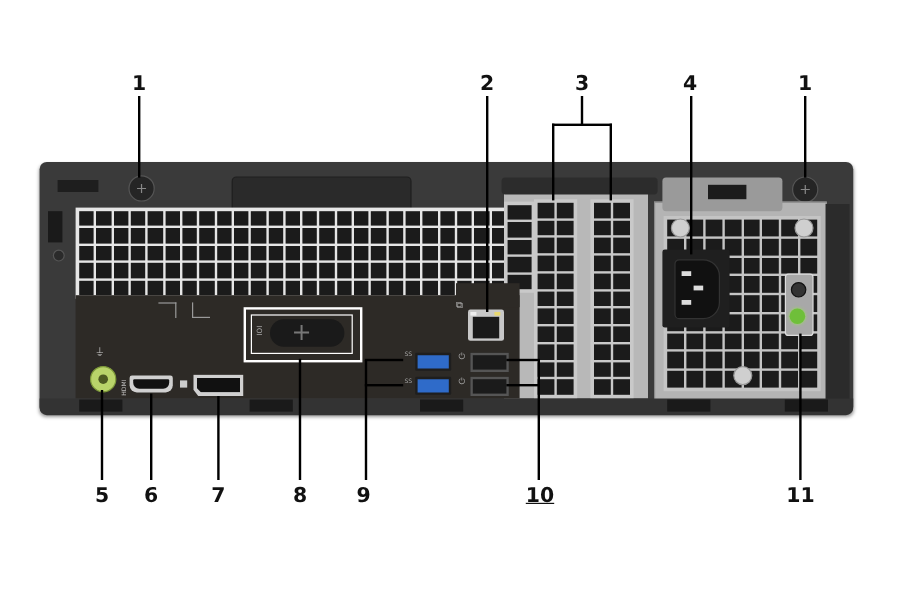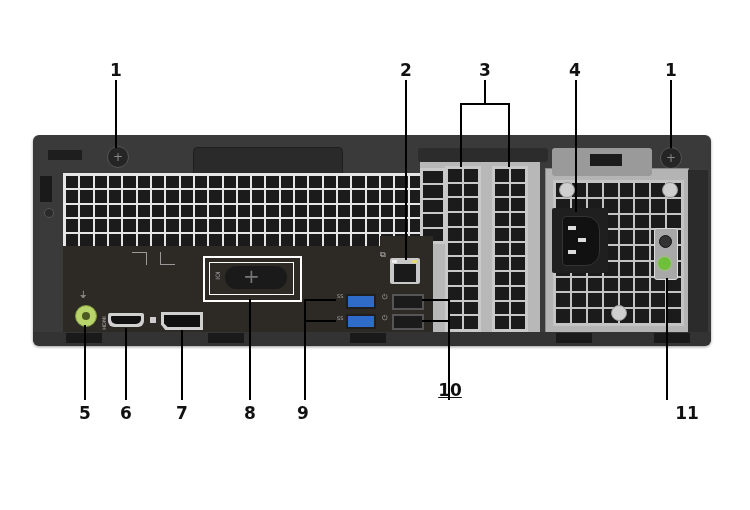--- a/index.html
+++ b/index.html
@@ -389,14 +389,14 @@
 <div class="line" style="left:448px; top:300px; width:2px; height:100px;"></div>
 <div class="line" style="left:422px; top:299px; width:28px; height:2px;"></div>
 <div class="line" style="left:422px; top:320px; width:28px; height:2px;"></div>
 <div class="line" style="left:666px; top:278px; width:2px; height:122px;"></div>
 
 <div class="callout-num" style="left:70px; top:403px;">5</div>
 <div class="callout-num" style="left:111px; top:403px;">6</div>
 <div class="callout-num" style="left:167px; top:403px;">7</div>
 <div class="callout-num" style="left:235px; top:403px;">8</div>
 <div class="callout-num" style="left:288px; top:403px;">9</div>
-<div class="callout-num" style="left:435px; top:380px;text-decoration:underline;">10</div>
-<div class="callout-num" style="left:652px; top:403px;margin-left:20px;">11</div>
+<div class="callout-num" style="left:435px; top:403px;text-decoration:underline;">10</div>
+<div class="callout-num" style="left:652px; top:403px;">11</div>
 
 </body></html>

